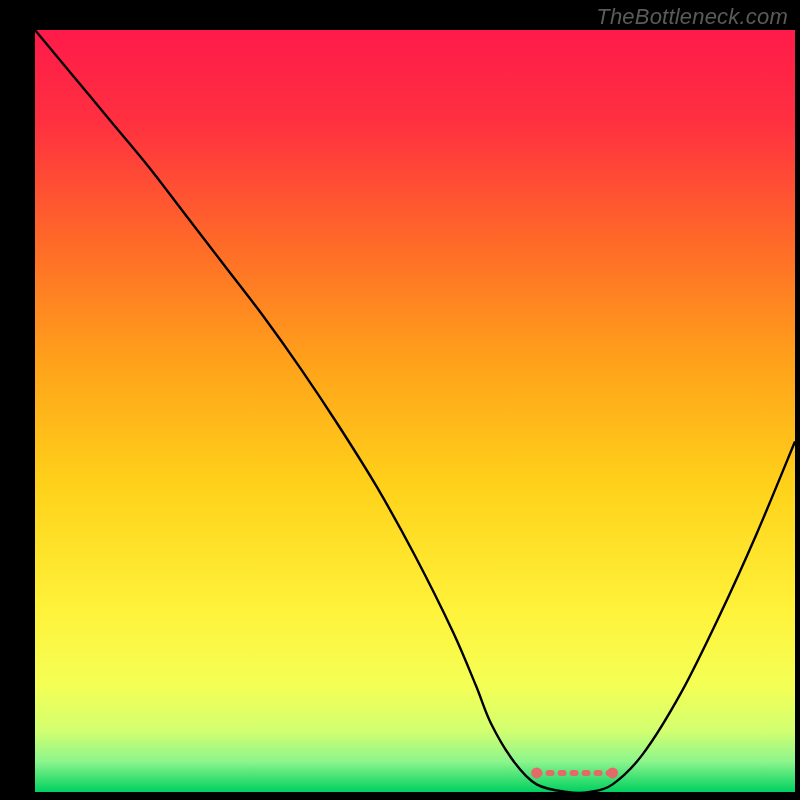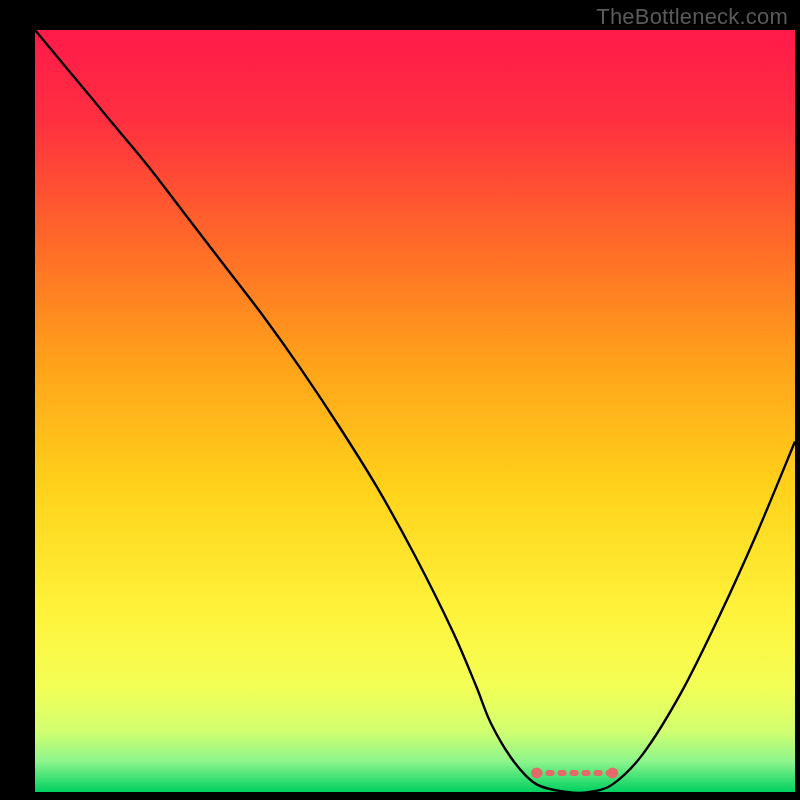--- a/index.html
+++ b/index.html
@@ -9,20 +9,21 @@
     height: 800px;
     background: #000;
     overflow: hidden;
     font-family: Arial, Helvetica, sans-serif;
   }
   .frame {
     position: relative;
     width: 800px;
     height: 800px;
     background: #000;
+    font-style: italic;
   }
   .watermark {
     position: absolute;
     top: 4px;
     right: 12px;
     color: #5a5a5a;
     font-size: 22px;
     font-weight: 500;
     letter-spacing: 0.2px;
     z-index: 60;

